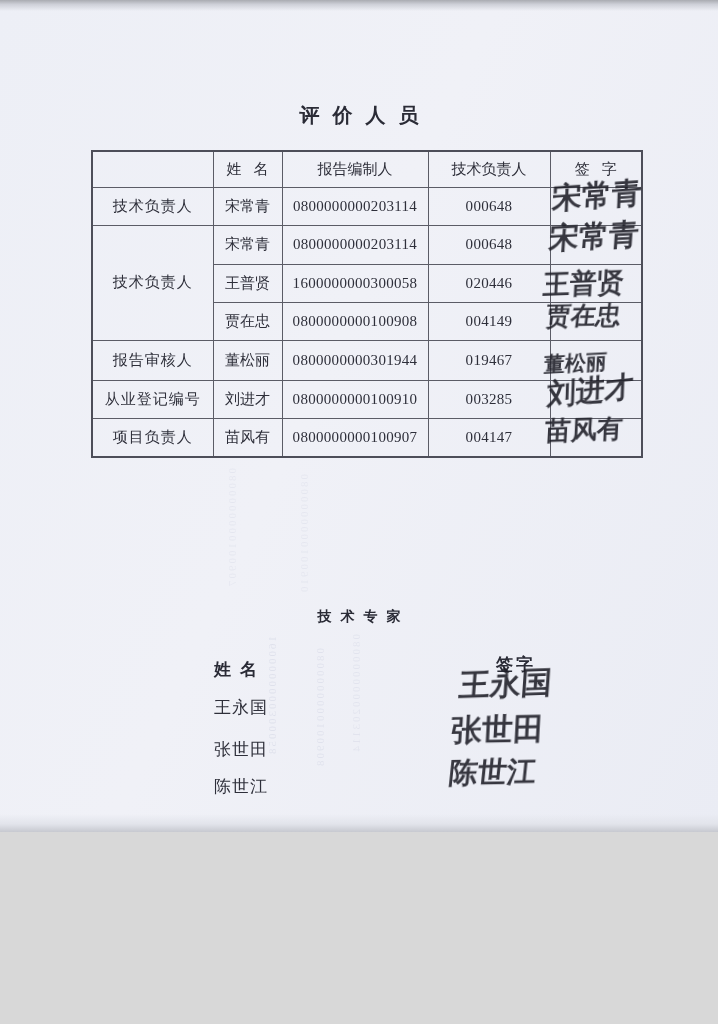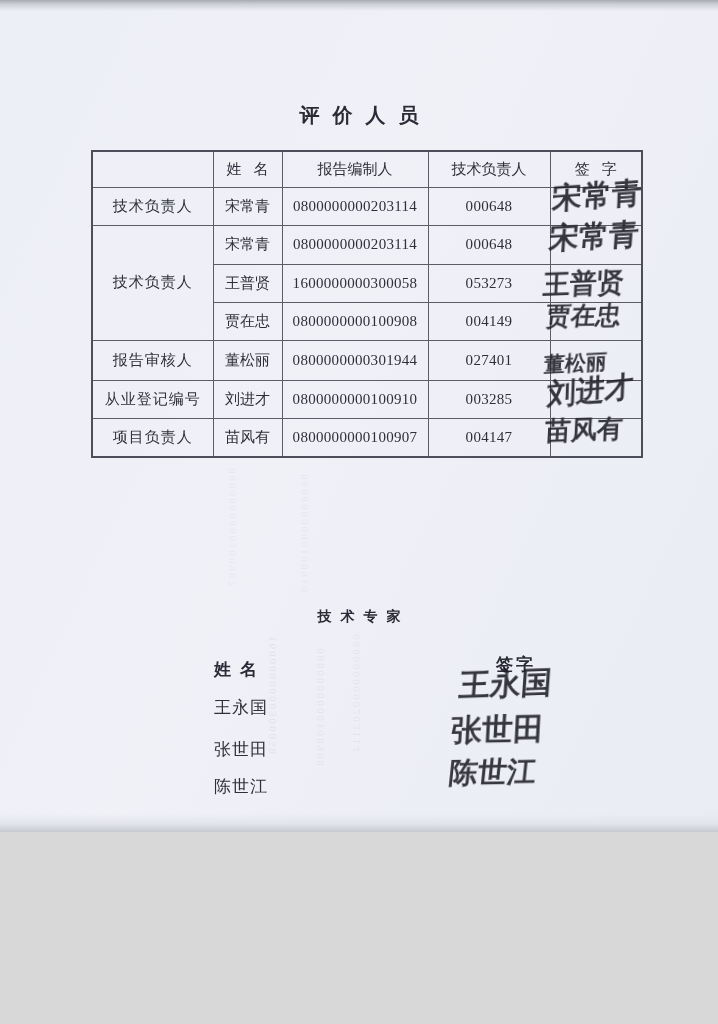--- a/index.html
+++ b/index.html
@@ -107,34 +107,34 @@
       <tr>
         <td class="role-cell" rowspan="3">技术负责人</td>
         <td>宋常青</td>
         <td class="num">0800000000203114</td>
         <td class="num">000648</td>
         <td></td>
       </tr>
       <tr>
         <td>王普贤</td>
         <td class="num">1600000000300058</td>
-        <td class="num">053273</td>
+        <td class="num">020446</td>
         <td></td>
       </tr>
       <tr>
         <td>贾在忠</td>
         <td class="num">0800000000100908</td>
         <td class="num">004149</td>
         <td></td>
       </tr>
       <tr>
         <td class="role-cell">报告审核人</td>
         <td>董松丽</td>
         <td class="num">0800000000301944</td>
-        <td class="num">027401</td>
+        <td class="num">019467</td>
         <td></td>
       </tr>
       <tr>
         <td class="role-cell">从业登记编号</td>
         <td>刘进才</td>
         <td class="num">0800000000100910</td>
         <td class="num">003285</td>
         <td></td>
       </tr>
       <tr>

